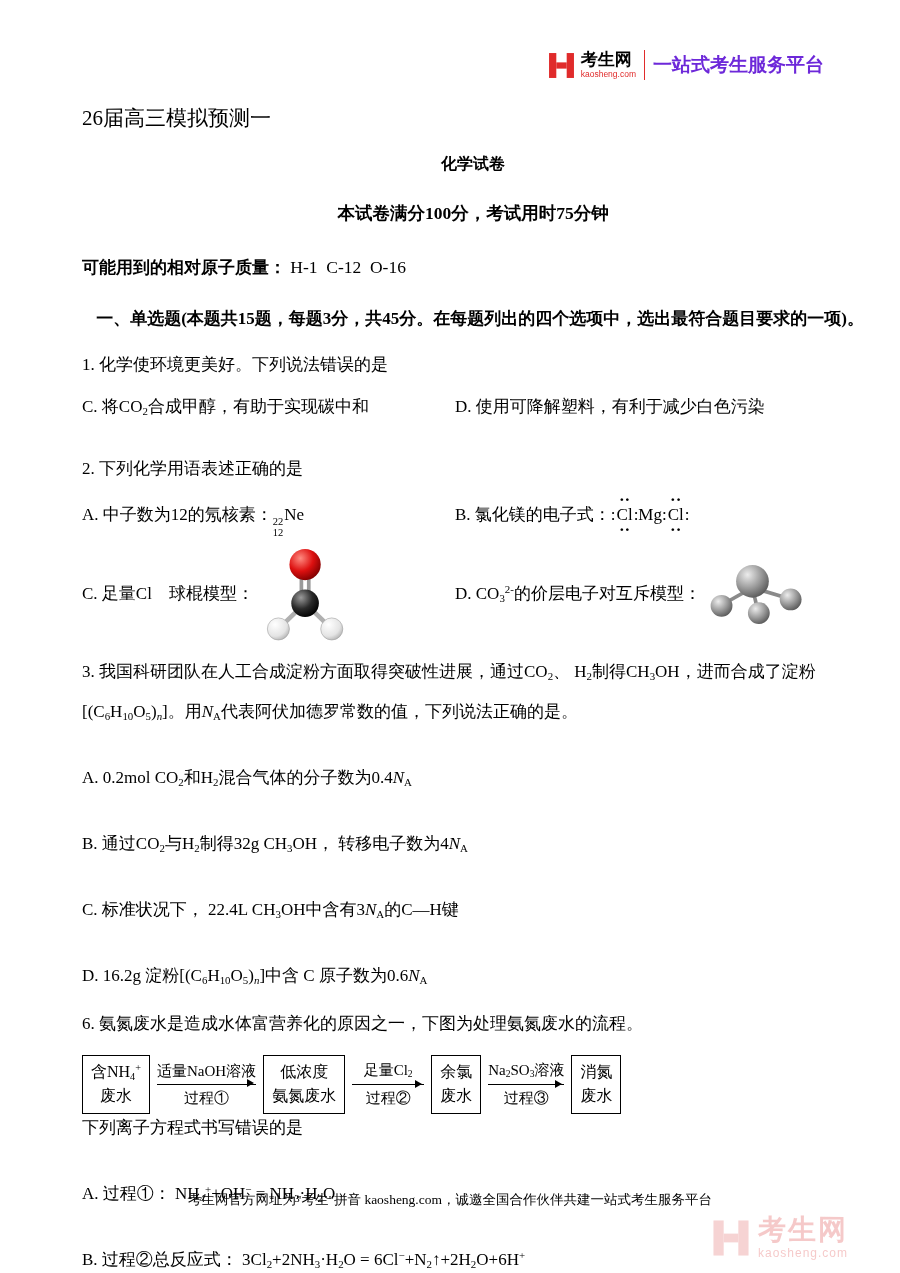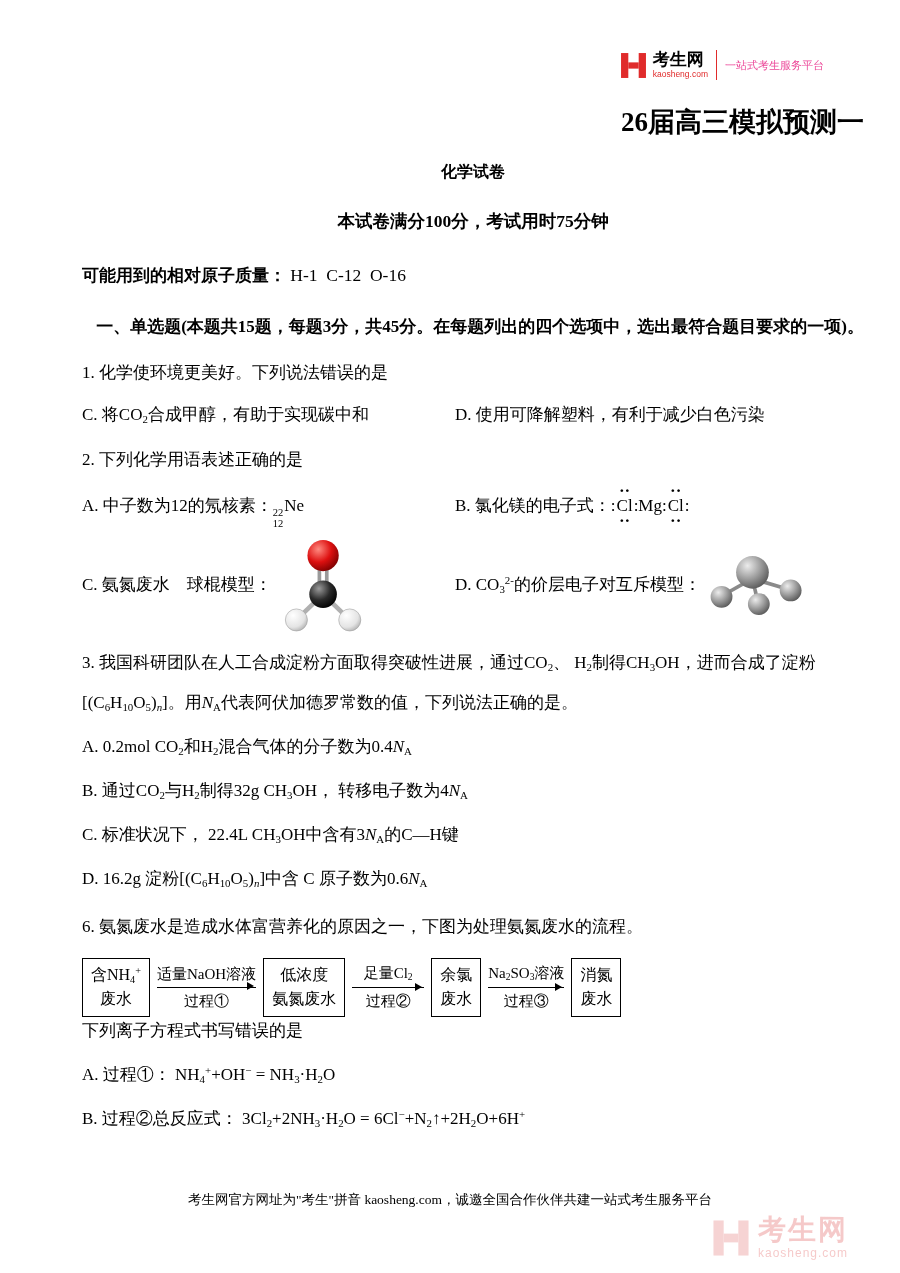--- a/index.html
+++ b/index.html
@@ -7,37 +7,37 @@
   body { font-family:"Liberation Serif","DejaVu Serif",serif; color:#000; }
   .page { position:relative; width:900px; height:1273px; background:#fff;
           padding:104px 36px 0 82px; overflow:hidden; font-size:17px; }
 
   
   .logo { position:absolute; top:50px; right:76px; display:flex; align-items:center; }
   .logo-text { margin-left:6px; display:flex; flex-direction:column; line-height:1; }
   .brand { font-size:17px; font-weight:bold; font-family:"Liberation Sans",sans-serif; }
   .domain { font-size:8.5px; color:#e02b2b; font-family:"Liberation Sans",sans-serif; margin-top:2px; }
   .logo-divider { width:1px; height:30px; background:#e02b2b; margin:0 8px; }
-  .tagline { color:#ec4899; font-size:11px; font-weight:normal; }
-
-  
-  .t1 { text-align:right; font-size:27px; font-weight:bold; }
+  .tagline { color:#6d28d9; font-size:19px; font-weight:bold; }
+
+  
+  .t1 { text-align:left; font-size:21px; font-weight:normal; }
   .t2 { text-align:center; font-size:16px; font-weight:bold; margin-top:22px; }
   .t3 { text-align:center; font-size:17.5px; font-weight:bold; margin-top:26px; }
 
   .ln { line-height:1.65; }
   .b  { font-weight:bold;text-align:right; }
   .masses { margin-top:28px; }
   .mass-values { font-size:17.5px; }
   .section { margin-top:20px; line-height:1.95; }
 
   .stem { margin-top:16px; }
   .optrow { display:flex; margin-top:14px; }
   .col1 { width:373px; flex:none; }
-  .optline { margin-top:16px; }
+  .optline { margin-top:38px; }
 
   sub,sup { font-size:0.64em; }
   sup { vertical-align:0.55em; }
   sub { vertical-align:-0.25em; }
 
   
   .nuclide { display:inline-flex; flex-direction:column; align-items:flex-end;
              font-size:0.62em; line-height:1.05; vertical-align:-0.45em; margin-right:1px; }
 
   
@@ -100,31 +100,31 @@
   </div>
 
   <div class="ln section b">一、单选题(本题共15题，每题3分，共45分。在每题列出的四个选项中，选出最符合题目要求的一项)。</div>
 
   <div class="ln stem">1. 化学使环境更美好。下列说法错误的是</div>
   <div class="ln optrow">
     <div class="col1">C. 将CO<sub>2</sub>合成甲醇，有助于实现碳中和</div>
     <div>D. 使用可降解塑料，有利于减少白色污染</div>
   </div>
 
-  <div class="ln stem" style="margin-top:17px">2. 下列化学用语表述正确的是</div>
+  <div class="ln stem" style="margin-top:34px">2. 下列化学用语表述正确的是</div>
   <div class="ln optrow" style="margin-top:18px">
     <div class="col1">A. 中子数为12的氖核素：<span class="nuclide">
           <span>22</span>
           <span>12</span>
         </span>Ne</div>
     <div>B. 氯化镁的电子式：:<span class="lw">Cl</span>:Mg:<span class="lw">Cl</span>:</div>
   </div>
   <div class="ln optrow q2cd">
     <div class="col1 imgopt">
-      <span>C. 氨氮废水　球棍模型：</span>
+      <span>C. 足量Cl　球棍模型：</span>
       <svg width="92" height="96" viewBox="0 0 100 104">
         <defs>
           <radialGradient id="gO" cx="35%" cy="30%" r="75%">
             <stop offset="0%" stop-color="#ff8a80"></stop>
               <stop offset="55%" stop-color="#dd1010"></stop>
               <stop offset="100%" stop-color="#7d0000"></stop>
           </radialGradient>
           <radialGradient id="gC" cx="35%" cy="30%" r="75%">
             <stop offset="0%" stop-color="#9a9a9a"></stop>
               <stop offset="55%" stop-color="#2a2a2a"></stop>

